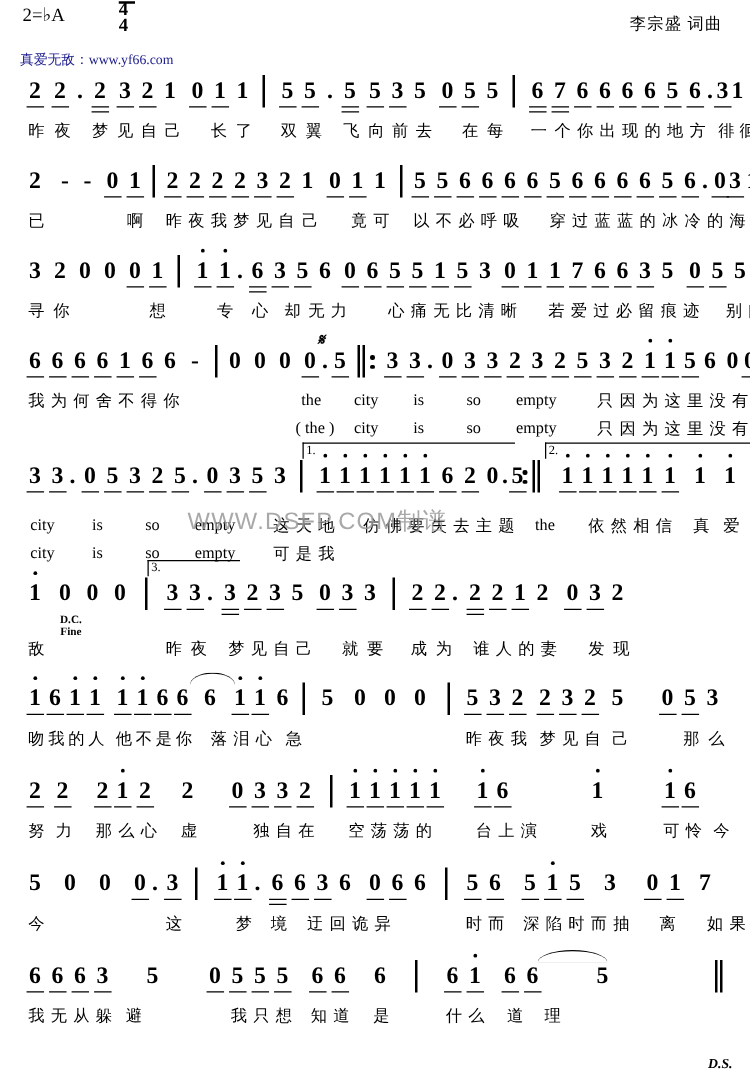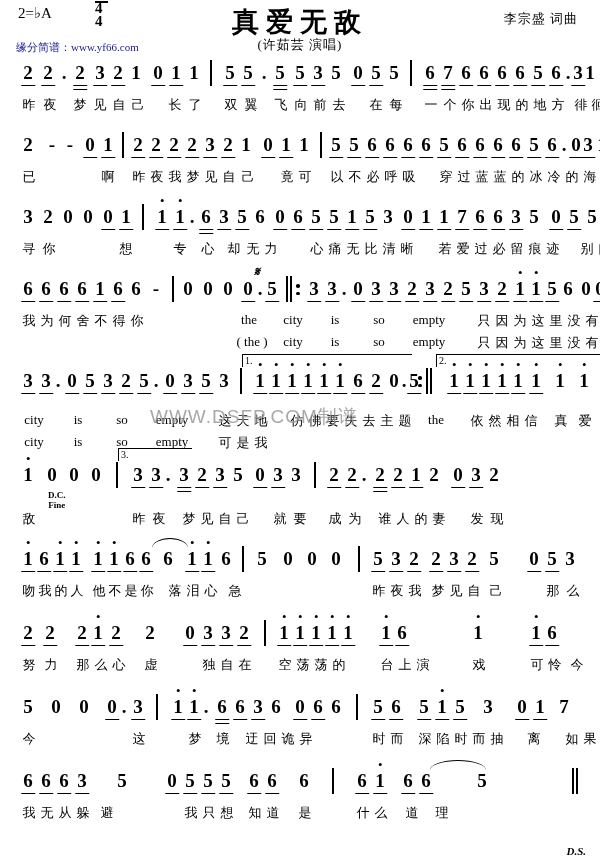--- a/index.html
+++ b/index.html
@@ -253,24 +253,22 @@
 
   <div class="header">
     <div class="key-sig">
       <span>2=♭A</span>
     </div>
     <div class="time-sig">
       <span class="num">4</span>
       <span class="bar"></span>
       <span class="num">4</span>
     </div>
-    <div class="title">真爱无敌</div>
-    <div class="singer">(许茹芸 演唱)</div>
     <div class="composer">李宗盛 词曲</div>
-    <div class="site-note">缘分简谱：www.yf66.com</div>
+    <div class="site-note">真爱无敌：www.yf66.com</div>
   </div>
 
   <div class="watermark">WWW.DSFP.COM制谱</div>
 
   <div class="system" style="height:72px;">
     <div class="notes">
       <span class="n u1" style="left:16px">2</span>
       <span class="n u1" style="left:36px">2</span>
       <span class="n" style="left:52px">.</span>
       <span class="n u2" style="left:68px">2</span>

